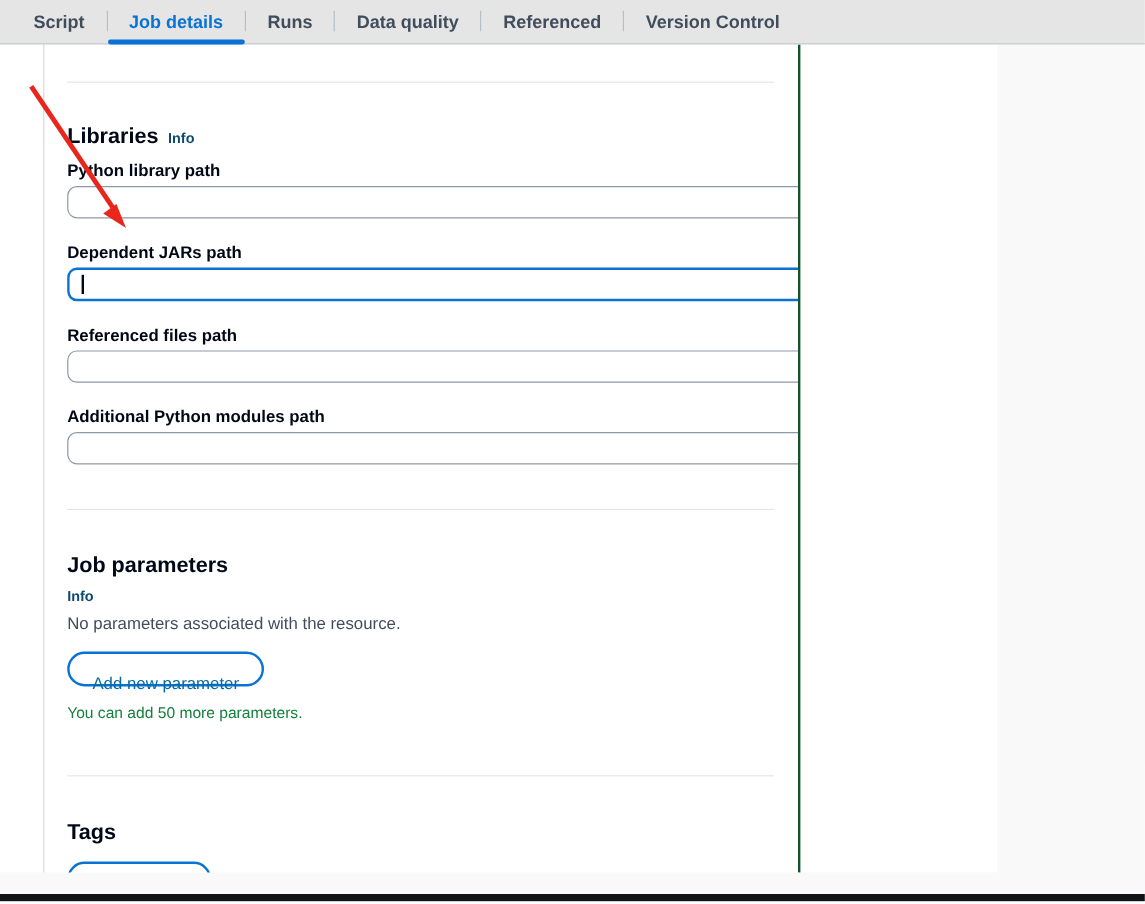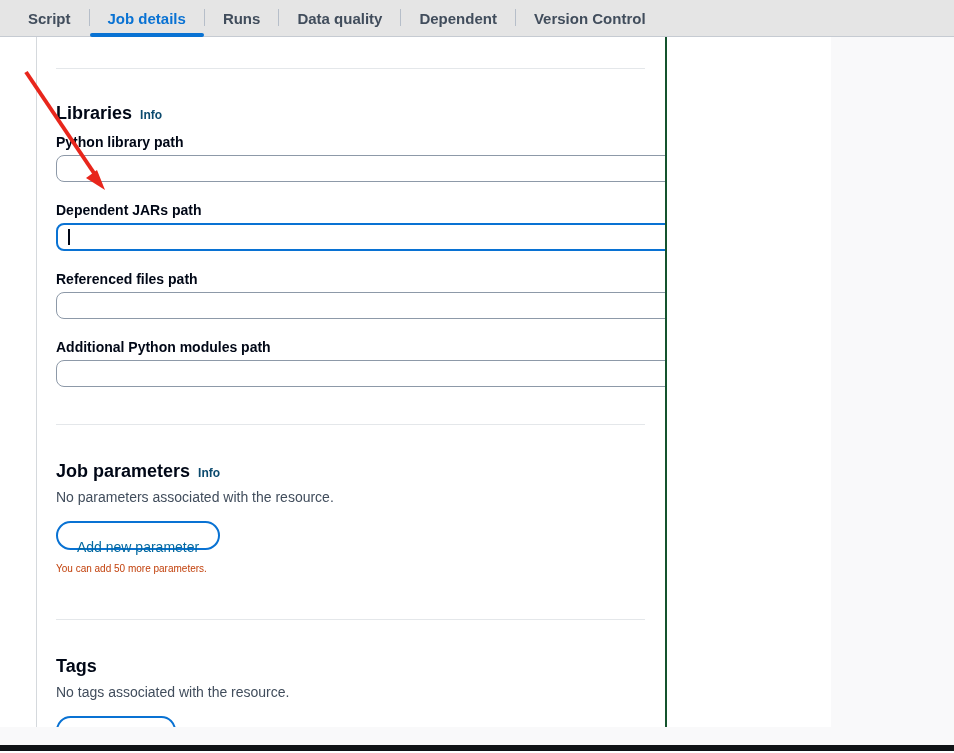--- a/index.html
+++ b/index.html
@@ -155,22 +155,22 @@
     border-radius: 15px;
     background: #ffffff;
     color: #0369a1;
     font-family: "Liberation Sans", "DejaVu Sans", sans-serif;
     font-size: 14px;
     font-weight: normal;
     line-height: 25px;
     cursor: pointer;
   }
   .hint-text {
-    font-size: 10px;
-    color: #c2410c;
+    font-size: 13px;
+    color: #15803d;
     margin-top: 7px;
   }
 
   
   .arrow-overlay {
     position: absolute;
     left: 0; top: 0;
     width: 954px; height: 753px;
     pointer-events: none;
     z-index: 10;
@@ -185,21 +185,21 @@
 
 <div class="tab-bar">
   <div class="tab">Script</div>
   <div class="tab-divider"></div>
   <div class="tab active">Job details</div>
   <div class="tab-divider"></div>
   <div class="tab">Runs</div>
   <div class="tab-divider"></div>
   <div class="tab">Data quality</div>
   <div class="tab-divider"></div>
-  <div class="tab">Dependent</div>
+  <div class="tab">Referenced</div>
   <div class="tab-divider"></div>
   <div class="tab">Version Control</div>
 </div>
 
 <div class="content-panel">
 
   <hr class="divider top">
 
   
   <div class="section-heading m-head">
@@ -218,35 +218,34 @@
 
   <div class="field-label m-label">Referenced files path</div>
   <input class="text-input" type="text" value="" style="">
 
   <div class="field-label m-label">Additional Python modules path</div>
   <input class="text-input" type="text" value="" style="">
 
   <hr class="divider" style="margin-top: 37px;">
 
   
-  <div class="section-heading" style="margin-top: 36px;">
+  <div class="section-heading" style="margin-top: 36px; flex-direction: column;">
     <span>Job parameters</span>
     <a class="info-link">Info</a>
   </div>
   <div class="empty-text">No parameters associated with the resource.</div>
   <button class="pill-button">Add new parameter</button>
   <div class="hint-text">You can add 50 more parameters.</div>
 
   <hr class="divider" style="margin-top: 45px;">
 
   
   <div class="section-heading" style="margin-top: 36px; text-align: right;">
     <span>Tags</span>
   </div>
-  <div class="empty-text">No tags associated with the resource.</div>
   <button class="pill-button">Add new tag</button>
 
 </div>
 
 <svg class="arrow-overlay" viewBox="0 0 954 753" xmlns="http://www.w3.org/2000/svg">
   <line x1="26" y1="72" x2="96" y2="176" stroke="#e8261c" stroke-width="4"></line>
   <polygon points="105,190 86,178 97,170" fill="#e8261c"></polygon>
 </svg>
 
 </body></html>

